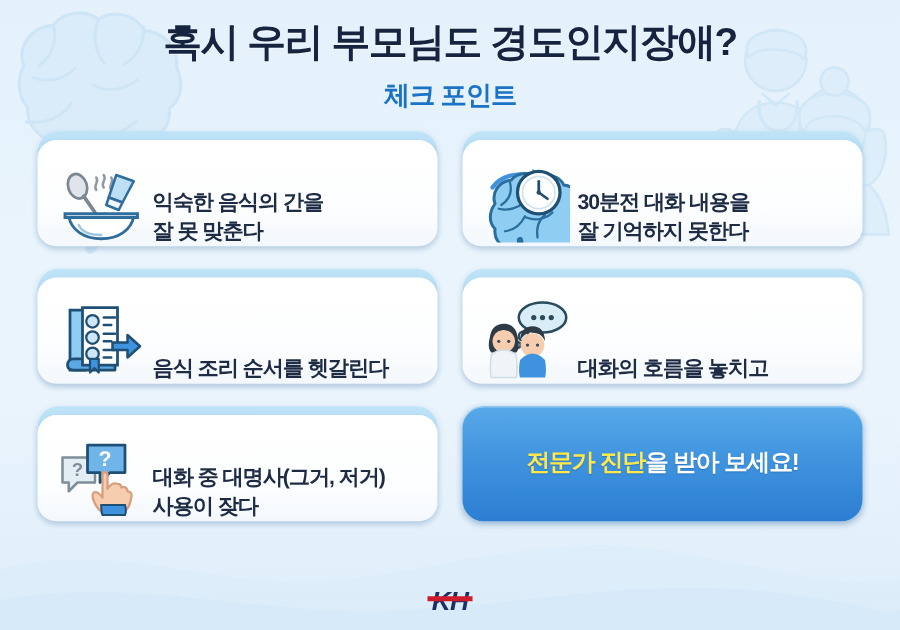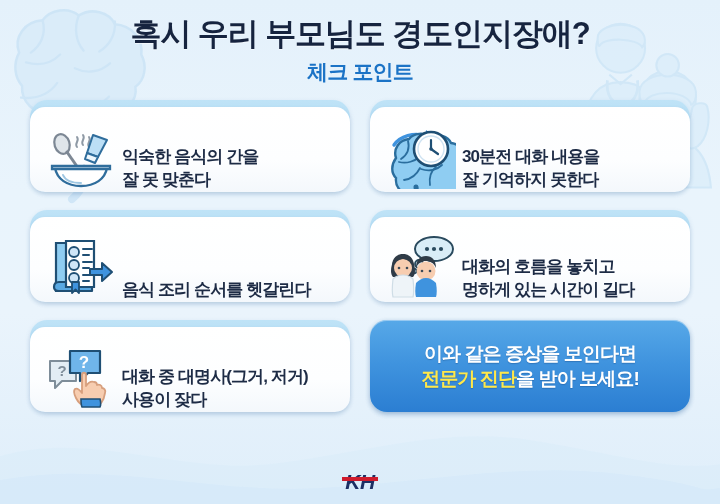--- a/index.html
+++ b/index.html
@@ -64,21 +64,21 @@
   .title {
     font-size: 31px;
     font-weight: 700;
     letter-spacing: -1.1px;
     color: #16243f;
     line-height: 1.18;
     text-shadow: 0 1px 0 rgba(255,255,255,.55);
     white-space: nowrap;
   }
   .subtitle {
-    margin-top: 7px;
+    margin-top: 12px;
     font-size: 21px;
     font-weight: 700;
     letter-spacing: -0.8px;
     color: #1b73c6;
     line-height: 1.15;
   }
 
   
   .grid {
     position: relative;
@@ -416,21 +416,20 @@
               <path d="M30 48c-1 6-1 11 0 14h20c1-3 1-8 0-14-3-3-6-5-10-5s-7 2-10 5z" fill="#3f93de"></path>
               <g fill="#3c4a57">
                   <circle cx="36" cy="36" r="1.3"></circle>
                   <circle cx="44" cy="36" r="1.3"></circle>
                 </g>
             </g>
           </svg>
         </div>
         <div class="card-text">
           <span class="ln">대화의 호름을 놓치고</span>
-          <span class="ln">멍하게 있는 시간이 길다</span>
         </div>
       </div>
     </div>
 
     <div class="card">
       <div class="card-inner">
         <div class="card-icon">
           <svg width="70" height="64" viewBox="0 0 70 64">
 
             <g>
@@ -451,21 +450,20 @@
         </div>
         <div class="card-text">
           <span class="ln">대화 중 대명사(그거, 저거)</span>
           <span class="ln">사용이 잦다</span>
         </div>
       </div>
     </div>
 
     <div class="cta">
       <div class="cta-inner">
-        <div class="cta-line">이와 같은 증상을 보인다면</div>
         <div class="cta-line"><span class="cta-hl">전문가 진단</span><span>을 받아 보세요!</span></div>
       </div>
     </div>
 
   </div>
 
   <div class="footer">
     <span class="kh-logo">
       <span class="kh-text">KH</span>
       <span class="kh-bar"></span>

